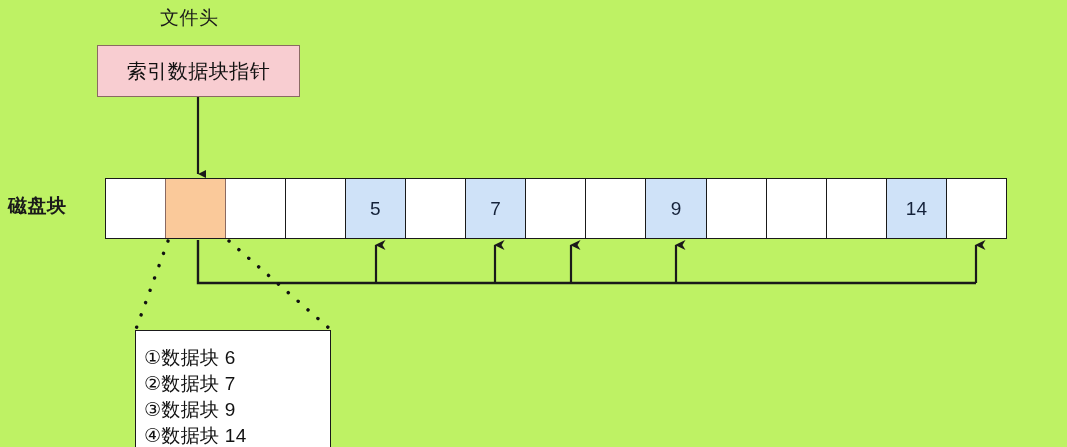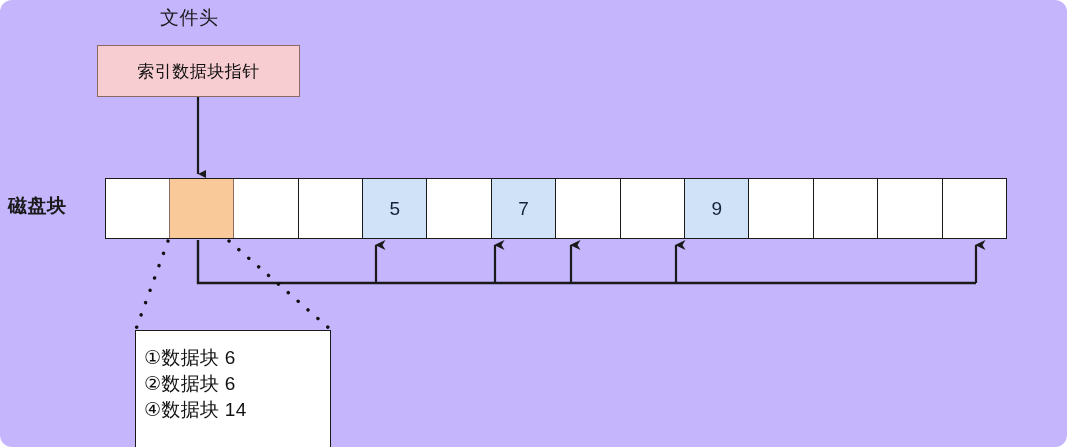--- a/index.html
+++ b/index.html
@@ -7,23 +7,22 @@
     padding: 0;
     background: #ffffff;
   }
   body {
     font-family: "Liberation Sans", "DejaVu Sans", sans-serif;
   }
   #canvas {
     position: relative;
     width: 1067px;
     height: 447px;
-    background: #c4b5fd;
+    background: #bef264;
     overflow: hidden;
-    border-radius: 12px;
   }
   .svg-layer {
     position: absolute;
     left: 0;
     top: 0;
     width: 1067px;
     height: 447px;
     pointer-events: none;
   }
 
@@ -44,21 +43,21 @@
     left: 97px;
     top: 45px;
     width: 203px;
     height: 52px;
     background: #f8cdd1;
     border: 1.5px solid #8a6a62;
     box-sizing: border-box;
     display: flex;
     align-items: center;
     justify-content: center;
-    font-size: 17px;
+    font-size: 20px;
     color: #111111;
     letter-spacing: 0.5px;
   }
 
   
   #disk-block-label {
     position: absolute;
     left: 8px;
     top: 193px;
     font-size: 19px;
@@ -169,28 +168,32 @@
       </div>
       <div class="disk-cell">
         <span></span>
       </div>
       <div class="disk-cell">
         <span></span>
       </div>
       <div class="disk-cell">
         <span></span>
       </div>
+      <div class="disk-cell data-cell">
+        <span>14</span>
+      </div>
       <div class="disk-cell">
         <span></span>
       </div>
     </div>
 
   <div id="legend-box">
       <div class="legend-line">①数据块 6</div>
-      <div class="legend-line">②数据块 6</div>
+      <div class="legend-line">②数据块 7</div>
+      <div class="legend-line">③数据块 9</div>
       <div class="legend-line">④数据块 14</div>
     </div>
 
   <svg class="svg-layer" viewBox="0 0 1067 447" xmlns="http://www.w3.org/2000/svg">
     <defs>
       <marker id="arrowDown" markerWidth="10" markerHeight="10" refX="5" refY="9" orient="auto" markerUnits="userSpaceOnUse">
         <path d="M1,1 L9,1 L5,9 Z" fill="#1a1a1a"></path>
       </marker>
       <marker id="arrowUp" markerWidth="11" markerHeight="11" refX="5.5" refY="1.5" orient="auto" markerUnits="userSpaceOnUse">
         <path d="M5.5,0.5 L10.5,11 L5.5,8 L0.5,11 Z" fill="#1a1a1a"></path>

